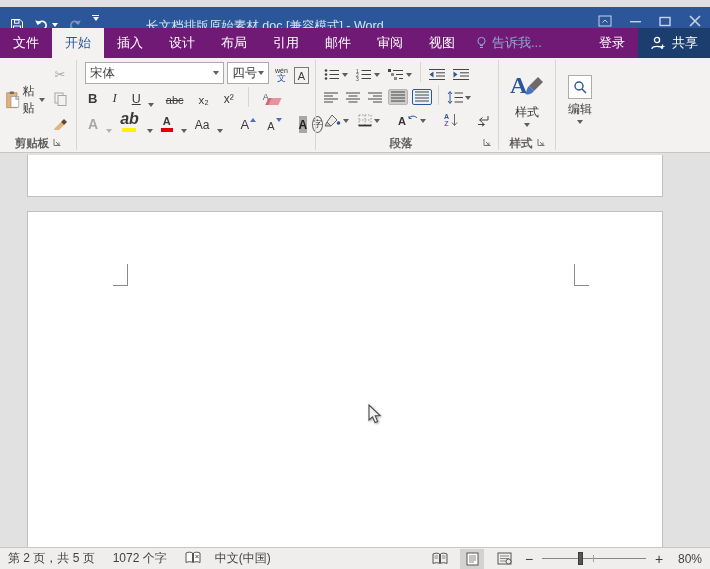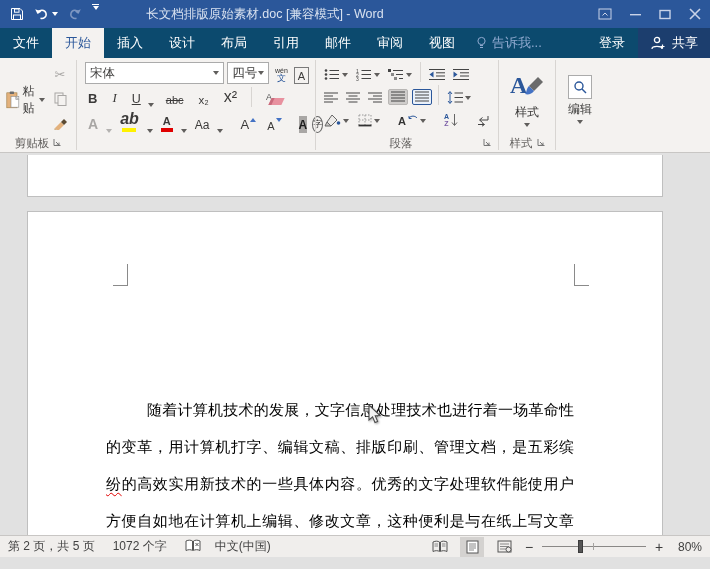--- a/index.html
+++ b/index.html
@@ -3,42 +3,42 @@
 <meta charset="utf-8">
 <style>
   * { margin:0; padding:0; box-sizing:border-box; }
   html,body { background:#888; }
   #app {
     position:relative; width:710px; height:569px; overflow:hidden;
     font-family:"Liberation Sans","DejaVu Sans",sans-serif;
     background:#E1E1E1; user-select:none;
   }
   
-  .titlebar { position:absolute; top:0; left:0; right:0; height:28px; background:#2B579A;
-    display:flex; align-items:center; color:#DCE5F2; }
+  .titlebar { position:absolute; top:7px; left:0; right:0; height:28px; background:#2B579A;
+    display:flex; align-items:flex-end; color:#DCE5F2; }
   .qat { display:flex; align-items:center; gap:10px; padding-left:10px; width:130px; }
   .qbtn { display:flex; align-items:center; height:20px; }
   .title { position:absolute; left:120px; width:290px; text-align:center; font-size:12.5px; color:#D9E2F0; white-space:nowrap; }
   .winctl { position:absolute; right:0; top:0; height:28px; display:flex; align-items:center; }
   .wbtn { width:30px; height:28px; display:flex; align-items:center; justify-content:center; }
   
-  .tabrow { position:absolute; top:28px; left:0; right:0; height:30px; background:#0c4a6e;
+  .tabrow { position:absolute; top:28px; left:0; right:0; height:30px; background:#701a75;
     display:flex; align-items:stretch; color:#FFFFFF; font-size:13px; }
   .tab { display:flex; align-items:center; padding:0 13px; cursor:default; }
   .tab.active { background:#F4F2F0; color:#2B579A;font-family:Liberation Serif, serif; }
   .tab.tellme { color:#8FA9CF; gap:5px; padding:0 8px; }
   .tab.share { background:#1C3E6E; gap:6px; padding:0 12px; }
   
   .ribbon { position:absolute; top:58px; left:0; right:0; height:95px; background:#F4F2F0;
     border-bottom:1px solid #C8C6C4; display:flex; color:#3B3A39; }
   .group { display:flex; flex-direction:column; padding:2px 2px 0 2px; }
   .gsep { width:1px; background:#D8D5D2; margin:2px 0; }
   .gbody { flex:1; display:flex; }
   .glabel { height:16px; display:flex; align-items:center; justify-content:center; gap:4px;
-    font-size:11.5px; color:#605E5C; padding-bottom:2px; }
+    font-size:11.5px; color:#605E5C; padding-bottom:2px;font-weight:bold; }
   .launcher { display:flex; }
   .btn { display:inline-flex; align-items:center; justify-content:center; border-radius:2px; padding:1px 3px; }
   .cr { width:0; height:0; border-left:3px solid transparent; border-right:3px solid transparent;
     border-top:4px solid #605E5C; display:inline-block; }
   .cr.dis { border-top-color:#B4B2B0; }
   .cru { width:0;height:0;border-left:3px solid transparent;border-right:3px solid transparent;
     border-bottom:4px solid #4472C4; display:inline-block; }
   .crd { width:0;height:0;border-left:3px solid transparent;border-right:3px solid transparent;
     border-top:4px solid #4472C4; display:inline-block; }
   
@@ -81,21 +81,21 @@
   .pmark { font-size:12px; color:#555; font-weight:normal; margin-left:2px; font-family:"DejaVu Sans",sans-serif; }
   .bodytext { position:absolute; left:78px; top:180px; width:468px;
     font-family:"Liberation Serif","DejaVu Serif",serif; font-size:15px; color:#000; }
   .bl { height:37px; line-height:37px; text-align:justify; text-align-last:justify; white-space:nowrap; }
   .bl.first { text-indent:41px; }
   .bl.last { text-align-last:left; height:20px; line-height:20px; margin-top:-4px; }
   .squig { text-decoration:underline; text-decoration-style:wavy; text-decoration-color:#E00000;
     text-decoration-thickness:1px; text-underline-offset:3px; }
   .cursor { position:absolute; left:368px; top:251px; filter:drop-shadow(1px 1px 1px rgba(0,0,0,.35)); }
   
-  .statusbar { position:absolute; left:0; right:0; bottom:12px; height:22px; background:#F0EEEC;
+  .statusbar { position:absolute; left:0; right:0; bottom:0; height:22px; background:#F0EEEC;
     border-top:1px solid #C8C6C4; display:flex; align-items:center; font-size:12px; color:#424242; padding:0 8px; }
   .sb-item { margin-right:18px; white-space:nowrap; }
   .sb-right { margin-left:auto; display:flex; align-items:center; gap:8px; }
   .vbtn { width:24px; height:20px; display:flex; align-items:center; justify-content:center; }
   .vbtn.sel { background:#D4D2D0; }
   .zoomminus,.zoomplus { font-size:14px; color:#3b3b3b; width:10px; text-align:center; }
   .ztrack { position:relative; width:104px; height:1px; background:#8A8886; }
   .ztick { position:absolute; left:51px; top:-3px; width:1px; height:7px; background:#A5A3A1; }
   .zthumb { position:absolute; left:36px; top:-6px; width:5px; height:13px; background:#555; border:1px solid #3b3b3b; }
   .zlabel { width:30px; text-align:right; }
@@ -247,21 +247,21 @@
           </span>
           <span class="boxA">A</span>
         </div>
         <div class="frow" style="gap:9px">
           <span class="btn" style="font-weight:bold;font-size:13px">B</span>
           <span class="btn" style="font-style:italic;font-family:'Liberation Serif',serif;font-size:13px">I</span>
           <span class="btn" style="text-decoration:underline;font-size:12.5px">U</span>
           <span class="cr" style="margin-left:-5px"></span>
           <span class="btn" style="text-decoration:line-through;font-size:11px">abc</span>
           <span class="btn" style="font-size:11.5px">x₂</span>
-          <span class="btn" style="font-size:16px">x²</span>
+          <span class="btn" style="font-size:12px">x²</span>
           <span class="vsep" style="margin-left:2px"></span>
           <span class="btn" style="position:relative">
             <span style="font-size:9px;color:#555;position:relative;top:-4px">A</span>
             <span style="width:13px;height:7px;background:#E8919F;transform:skewX(-25deg);display:inline-block;margin-left:-2px;border-left:3px solid #C96A7C"></span>
           </span>
         </div>
         <div class="frow" style="gap:5px">
           <span class="btn dim" style="font-size:14px;font-weight:bold">A</span>
           <span class="cr dis"></span>
           <span class="btn stack">
@@ -474,27 +474,20 @@
           <span>&nbsp;</span>
         </div>
     </div>
   </div>
 
   <div class="docarea">
     <div class="page1"></div>
     <div class="page2">
       <span class="cropL"></span>
       <span class="cropR"></span>
-      <div class="bodytext">
-        <div class="bl first">随着计算机技术的发展，文字信息处理技术也进行着一场革命性</div>
-        <div class="bl">的变革，用计算机打字、编辑文稿、排版印刷、管理文档，是五彩缤</div>
-        <div class="bl"><span class="squig">纷</span><span>的高效实用新技术的一些具体内容。优秀的文字处理软件能使用户</span></div>
-        <div class="bl">方便自如地在计算机上编辑、修改文章，这种便利是与在纸上写文章</div>
-        <div class="bl last">所无法比的。</div>
-      </div>
     </div>
     <svg class="cursor" width="14" height="21" viewBox="0 0 14 21">
         <path d="M1 1 L1 16 L4.6 12.8 L7 18.5 L9.6 17.4 L7.2 11.8 L12 11.5 Z" fill="#F2F2F2" stroke="#4a4a4a" stroke-width="1.1"></path>
       </svg>
   </div>
 
   <div class="statusbar">
     <span class="sb-item">第 2 页，共 5 页</span>
     <span class="sb-item">1072 个字</span>
     <span class="sb-item" style="margin-right:14px">

